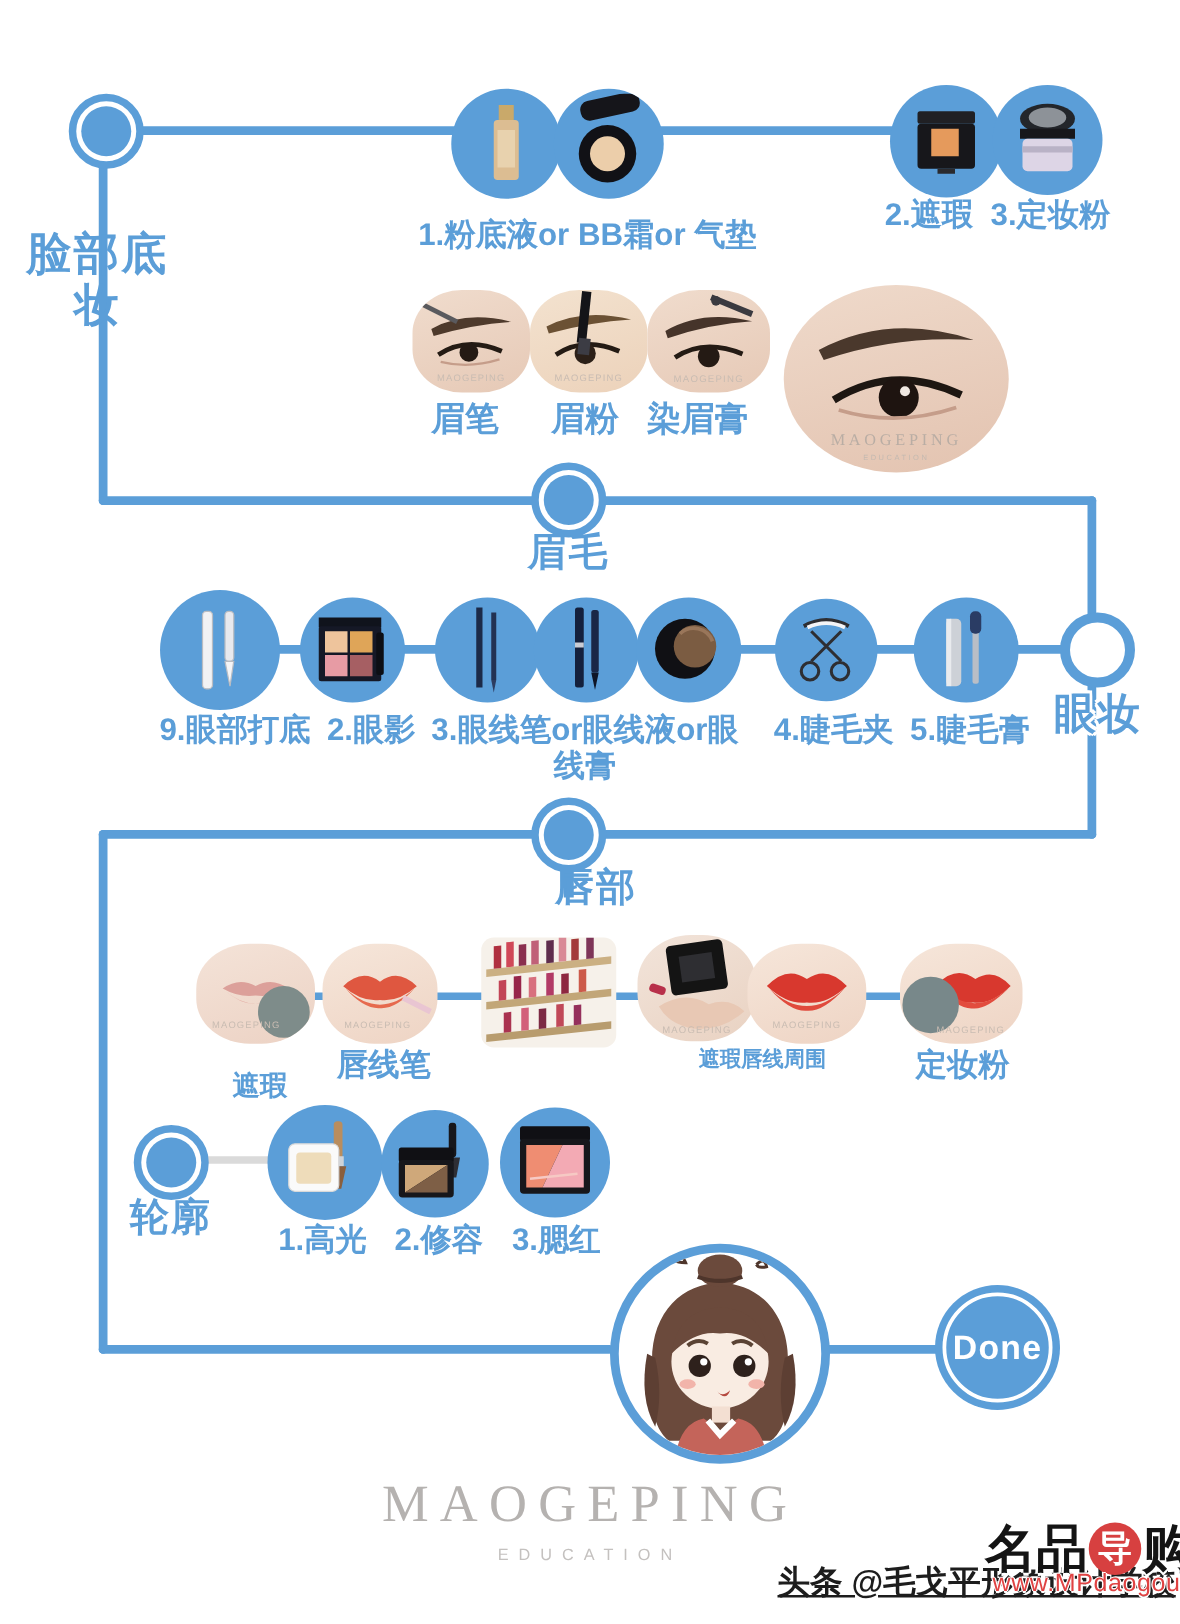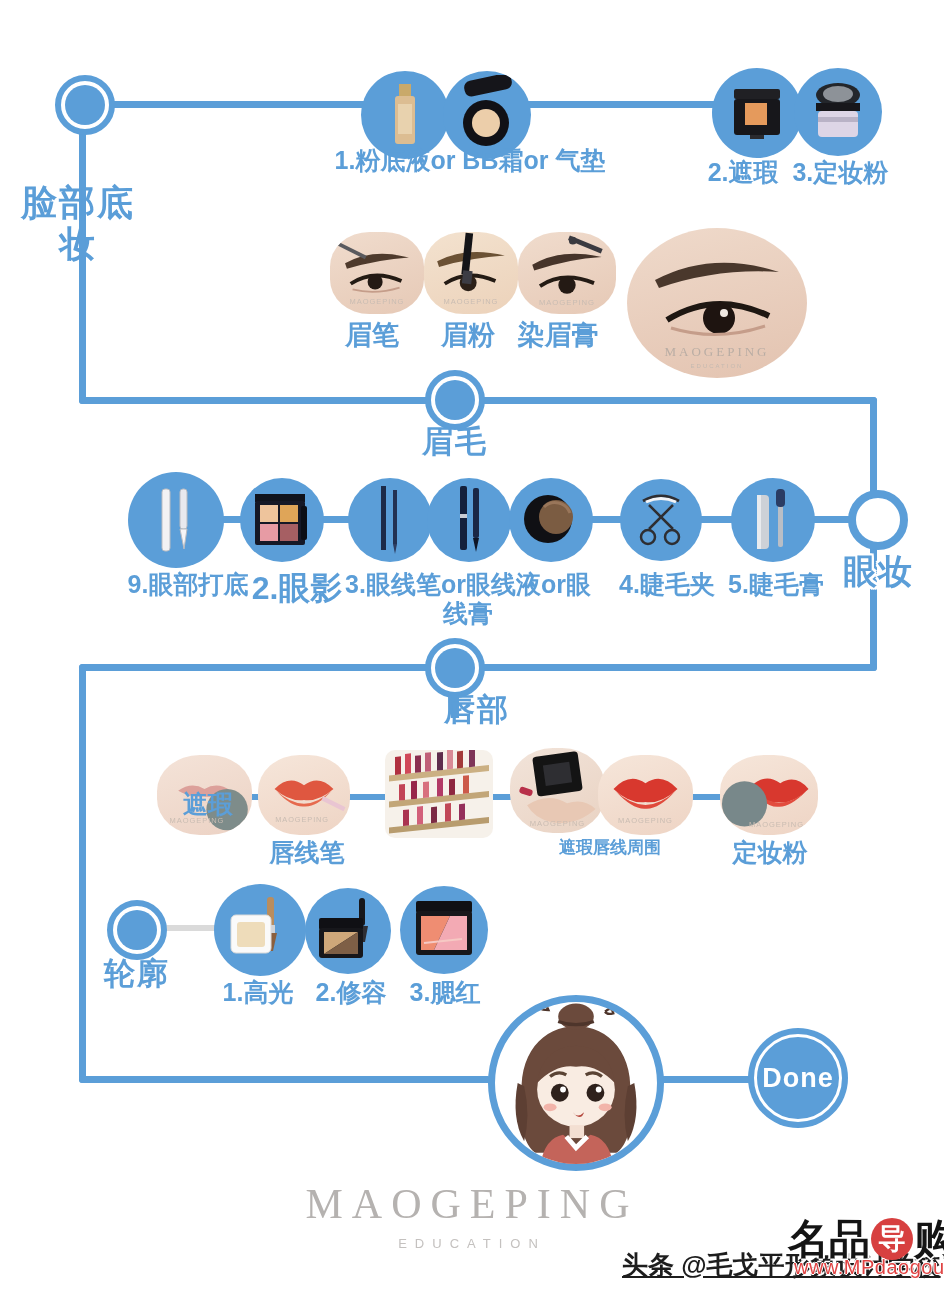--- a/index.html
+++ b/index.html
@@ -79,21 +79,21 @@
       <rect x="8" y="22" width="14" height="30" fill="#e8d2ae"></rect>
     </svg>
   </div>
   <div class="pcircle" style="left:443px;top:71px;width:88px;height:88px;">
     <svg width="70" height="80" viewBox="0 0 70 80">
       <rect x="12" y="2" width="48" height="16" rx="7" fill="#15151a" transform="rotate(-12 36 10)"></rect>
       <circle cx="34" cy="48" r="23" fill="#111116"></circle>
       <circle cx="34" cy="48" r="14" fill="#ecceaa"></circle>
     </svg>
   </div>
-  <div class="lbl" style="left:325px;top:146px;width:290px;font-size:25px;">1.粉底液or BB霜or 气垫</div>
+  <div class="lbl" style="left:325px;top:174px;width:290px;font-size:25px;">1.粉底液or BB霜or 气垫</div>
 
   <div class="pcircle" style="left:712px;top:68px;width:90px;height:90px;">
     <svg width="54" height="56" viewBox="0 0 54 56">
       <rect x="4" y="4" width="46" height="10" rx="2" fill="#202024"></rect>
       <rect x="4" y="14" width="46" height="36" rx="3" fill="#17171b"></rect>
       <rect x="15" y="18" width="22" height="22" fill="#e59a5c"></rect>
       <rect x="20" y="50" width="14" height="4" fill="#2a2a2e"></rect>
     </svg>
   </div>
   <div class="pcircle" style="left:794px;top:68px;width:88px;height:88px;">
@@ -204,21 +204,21 @@
   </div>
   <div class="pcircle" style="left:731px;top:478px;width:84px;height:84px;">
     <svg width="44" height="66" viewBox="0 0 44 66">
       <rect x="6" y="8" width="12" height="54" rx="4" fill="#cdd1d7"></rect>
       <rect x="6" y="8" width="4" height="54" fill="#e9ebee"></rect>
       <rect x="27" y="14" width="5" height="46" rx="2" fill="#b9bec6"></rect>
       <rect x="25" y="2" width="9" height="18" rx="4" fill="#2a3c64"></rect>
     </svg>
   </div>
   <div class="lbl" style="left:118px;top:570px;width:140px;font-size:25px;">9.眼部打底</div>
-  <div class="lbl" style="left:247px;top:570px;width:100px;font-size:32px;">2.眼影</div>
+  <div class="lbl" style="left:247px;top:570px;width:100px;font-size:25px;">2.眼影</div>
   <div class="lbl" style="left:343px;top:570px;width:250px;font-size:25px;">3.眼线笔or眼线液or眼线膏</div>
   <div class="lbl" style="left:607px;top:570px;width:120px;font-size:25px;">4.睫毛夹</div>
   <div class="lbl" style="left:716px;top:570px;width:120px;font-size:25px;">5.睫毛膏</div>
 
   <div class="photo" style="left:157px;top:755px;width:95px;height:80px;border-radius:45%;background:linear-gradient(160deg,#f4e3d8,#ecd2c4);">
     <svg viewBox="0 0 100 85">
       <path d="M22,38 Q36,28 50,36 Q64,28 78,38 Q64,46 50,44 Q36,46 22,38 Z" fill="#dca09a"></path>
       <path d="M24,40 Q50,62 76,40 Q62,52 50,51 Q38,52 24,40 Z" fill="#e4aea6"></path>
       <circle cx="74" cy="58" r="22" fill="#7e8c8a"></circle>
       <text x="42" y="72" font-size="8" fill="#c9bcb2" text-anchor="middle" letter-spacing="1">MAOGEPING</text>
@@ -277,21 +277,21 @@
     </svg>
   </div>
   <div class="photo" style="left:720px;top:755px;width:98px;height:80px;border-radius:45%;background:linear-gradient(160deg,#f6e6da,#eed4c4);">
     <svg viewBox="0 0 100 85">
       <path d="M30,34 Q46,18 62,30 Q78,20 92,36 Q76,52 60,50 Q44,52 30,34 Z" fill="#d8382e"></path>
       <path d="M32,36 Q60,64 90,38 Q72,56 60,55 Q46,56 32,36 Z" fill="#e24c3e"></path>
       <circle cx="24" cy="52" r="24" fill="#78888a"></circle>
       <text x="58" y="76" font-size="8" fill="#c9bcb2" text-anchor="middle" letter-spacing="1">MAOGEPING</text>
     </svg>
   </div>
-  <div class="lbl" style="left:158px;top:790px;width:100px;font-size:25px;">遮瑕</div>
+  <div class="lbl" style="left:158px;top:856px;width:100px;font-size:22px;">遮瑕</div>
   <div class="lbl" style="left:247px;top:838px;width:120px;font-size:25px;">唇线笔</div>
   <div class="lbl" style="left:525px;top:838px;width:170px;font-size:17px;">遮瑕唇线周围</div>
   <div class="lbl" style="left:715px;top:838px;width:110px;font-size:25px;">定妆粉</div>
 
   <div class="pcircle" style="left:214px;top:884px;width:92px;height:92px;">
     <svg width="66" height="70" viewBox="0 0 66 70">
       <rect x="40" y="2" width="7" height="30" rx="3" fill="#b98d5e"></rect>
       <rect x="39" y="30" width="9" height="8" fill="#cfd3d8"></rect>
       <path d="M37,38 L50,38 L46,56 L41,56 Z" fill="#8a5f3e"></path>
       <rect x="4" y="20" width="40" height="38" rx="5" fill="#fafafa" stroke="#d9d9d9"></rect>

